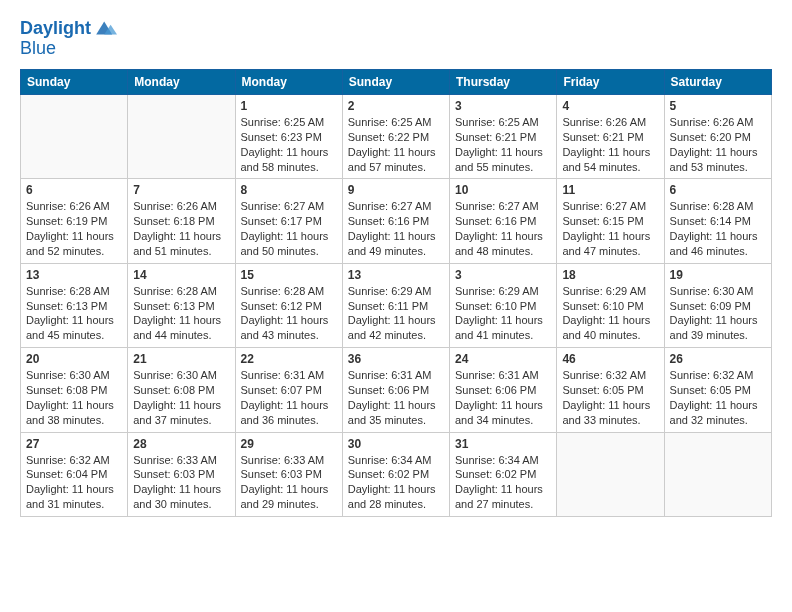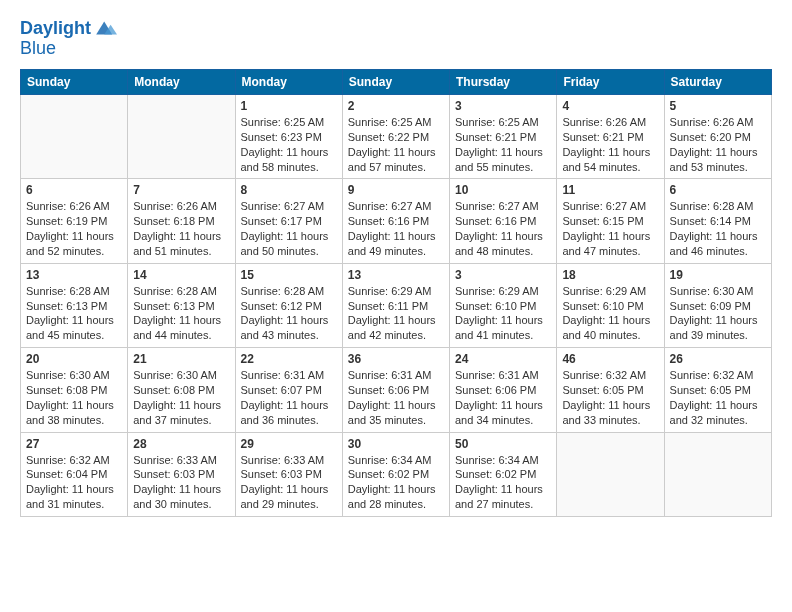--- a/index.html
+++ b/index.html
@@ -255,21 +255,21 @@
       </td>
           <td>
         <div class="day-number">29</div>
         <div class="cell-text">Sunrise: 6:33 AM<br>Sunset: 6:03 PM<br>Daylight: 11 hours and 29 minutes.</div>
       </td>
           <td>
         <div class="day-number">30</div>
         <div class="cell-text">Sunrise: 6:34 AM<br>Sunset: 6:02 PM<br>Daylight: 11 hours and 28 minutes.</div>
       </td>
           <td>
-        <div class="day-number">50</div>
+        <div class="day-number">31</div>
         <div class="cell-text">Sunrise: 6:34 AM<br>Sunset: 6:02 PM<br>Daylight: 11 hours and 27 minutes.</div>
       </td>
           <td class="empty"></td>
           <td class="empty"></td>
         </tr>
       </tbody>
   </table>
 </div>
 
 </body></html>

